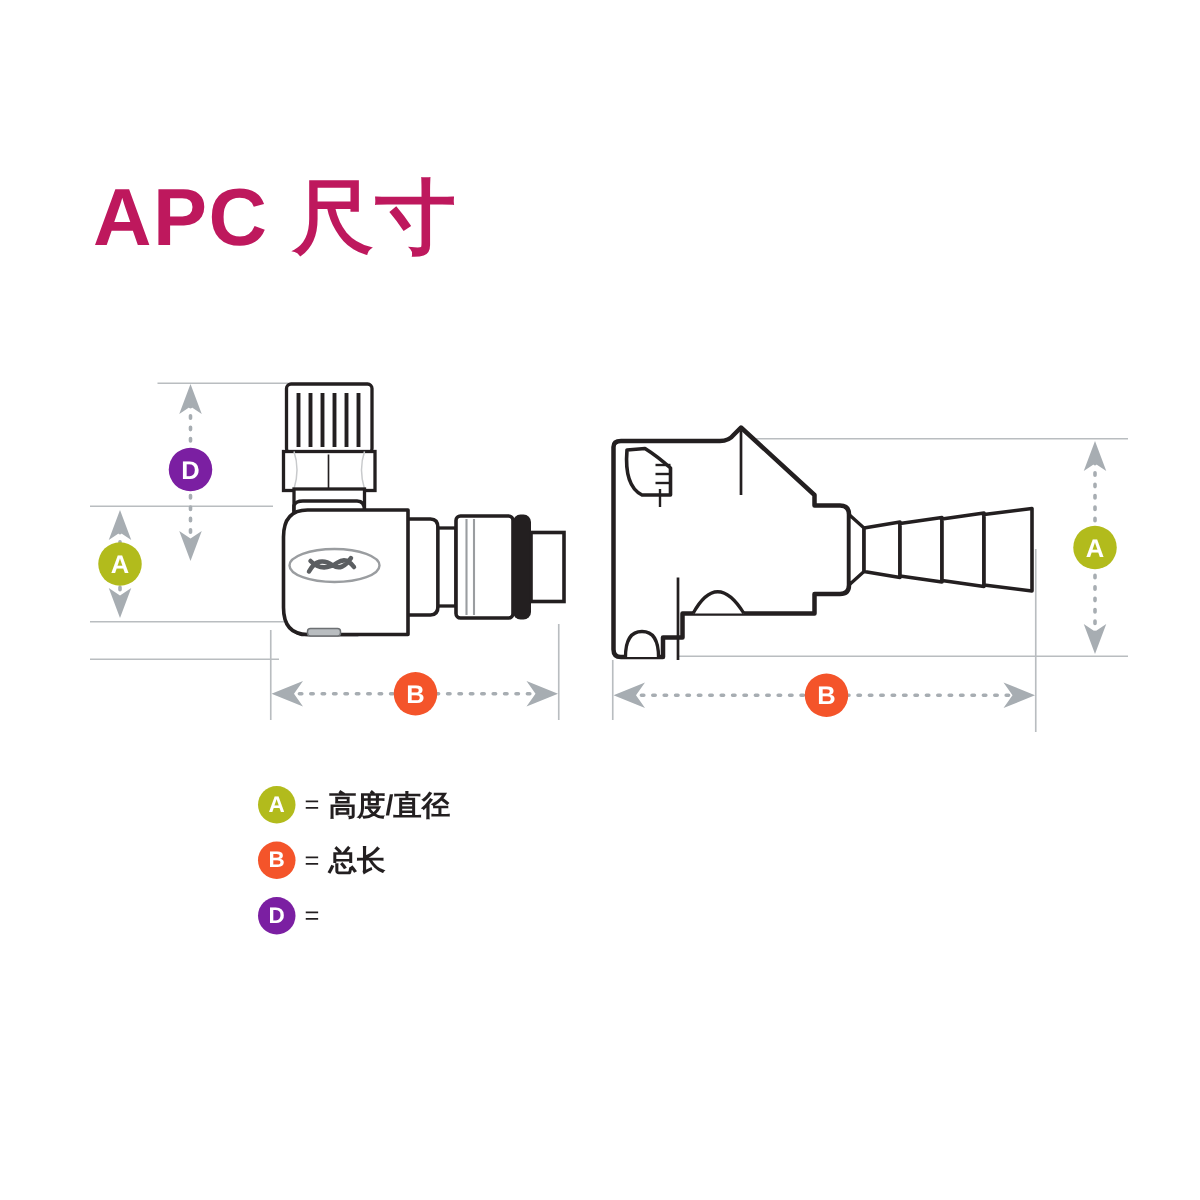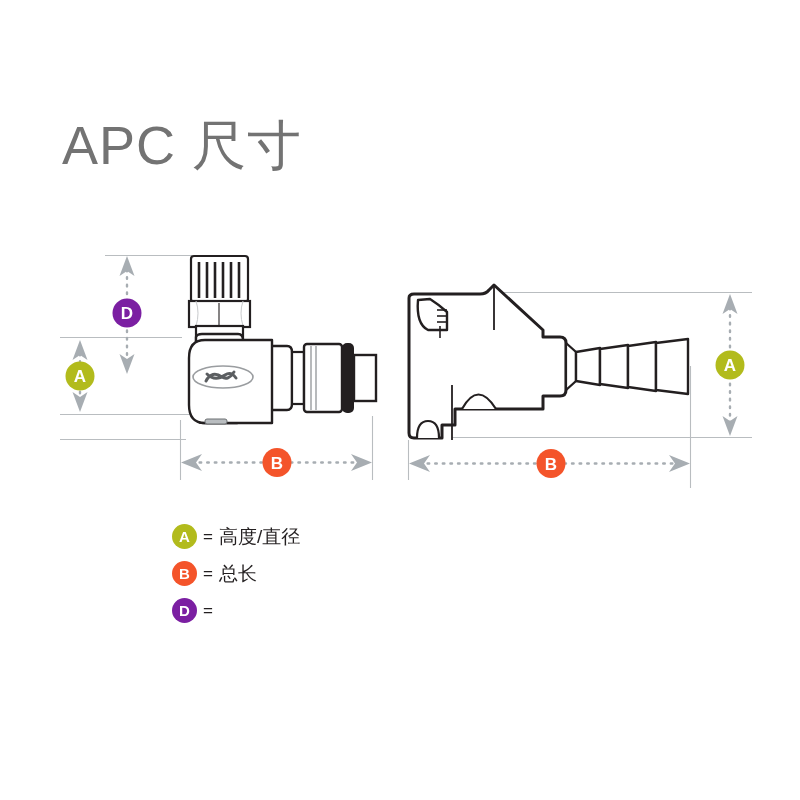--- a/index.html
+++ b/index.html
@@ -19,22 +19,22 @@
     left: 0; top: 0;
     width: 800px;
     height: 800px;
     background: #ffffff;
   }
   #page-title {
     position: absolute;
     left: 62px;
     top: 118px;
     font-size: 54px;
-    font-weight: 400;
-    color: #737373;
+    font-weight: 700;
+    color: #be185d;
     letter-spacing: 1px;
     line-height: 1;
     white-space: nowrap;
   }
   #diagram-svg {
     position: absolute;
     left: 0;
     top: 0;
   }
   .legend {
@@ -62,20 +62,21 @@
   }
   .legend-eq {
     font-size: 17px;
     color: #231f20;
     margin: 0 6px 0 6px;
   }
   .legend-text {
     font-size: 19px;
     color: #231f20;
     white-space: nowrap;
+    font-weight: bold;
   }
 </style>
 </head>
 <body>
 
 <div id="page">
 
   <div id="page-title">APC 尺寸</div>
 
   <svg id="diagram-svg" width="800" height="800" viewBox="0 0 800 800">

